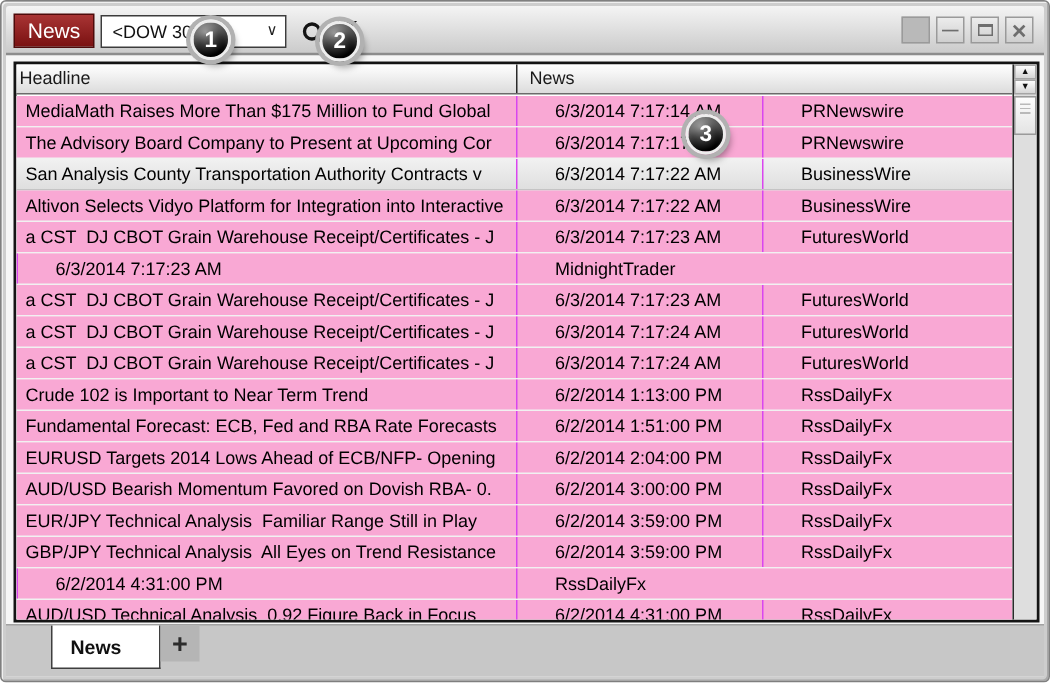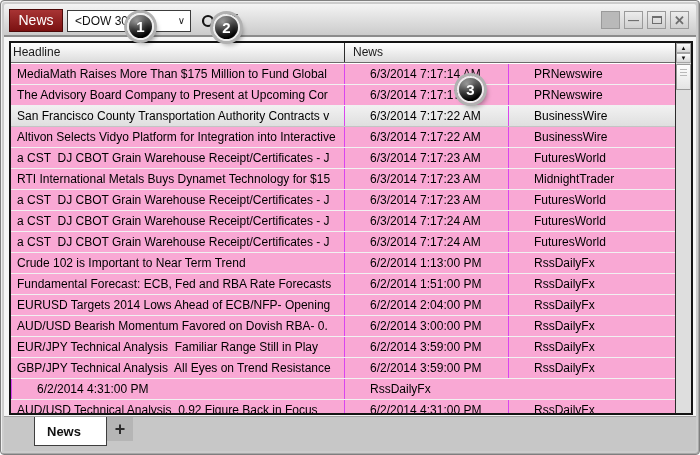--- a/index.html
+++ b/index.html
@@ -174,36 +174,35 @@
     <div class="c hl">MediaMath Raises More Than $175 Million to Fund Global</div>
     <div class="c tm">6/3/2014 7:17:14 AM</div>
     <div class="c src">PRNewswire</div>
   </div>
           <div class="trow">
     <div class="c hl">The Advisory Board Company to Present at Upcoming Cor</div>
     <div class="c tm">6/3/2014 7:17:17 AM</div>
     <div class="c src">PRNewswire</div>
   </div>
           <div class="trow selected">
-    <div class="c hl">San Francisco County Transportation Authority Contracts v</div>
+    <div class="c hl">San Analysis County Transportation Authority Contracts v</div>
     <div class="c tm">6/3/2014 7:17:22 AM</div>
     <div class="c src">BusinessWire</div>
   </div>
           <div class="trow">
     <div class="c hl">Altivon Selects Vidyo Platform for Integration into Interactive</div>
     <div class="c tm">6/3/2014 7:17:22 AM</div>
     <div class="c src">BusinessWire</div>
   </div>
           <div class="trow">
     <div class="c hl">a CST  DJ CBOT Grain Warehouse Receipt/Certificates - J</div>
     <div class="c tm">6/3/2014 7:17:23 AM</div>
     <div class="c src">FuturesWorld</div>
   </div>
           <div class="trow">
-    <div class="c hl">RTI International Metals Buys Dynamet Technology for $15</div>
     <div class="c tm">6/3/2014 7:17:23 AM</div>
     <div class="c src">MidnightTrader</div>
   </div>
           <div class="trow">
     <div class="c hl">a CST  DJ CBOT Grain Warehouse Receipt/Certificates - J</div>
     <div class="c tm">6/3/2014 7:17:23 AM</div>
     <div class="c src">FuturesWorld</div>
   </div>
           <div class="trow">
     <div class="c hl">a CST  DJ CBOT Grain Warehouse Receipt/Certificates - J</div>

